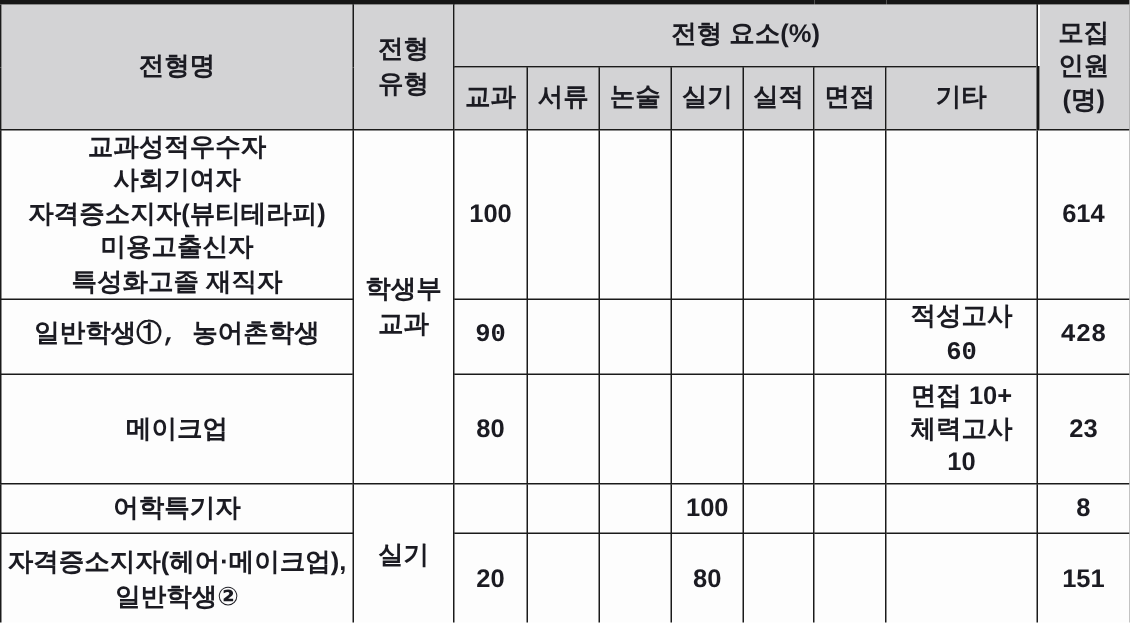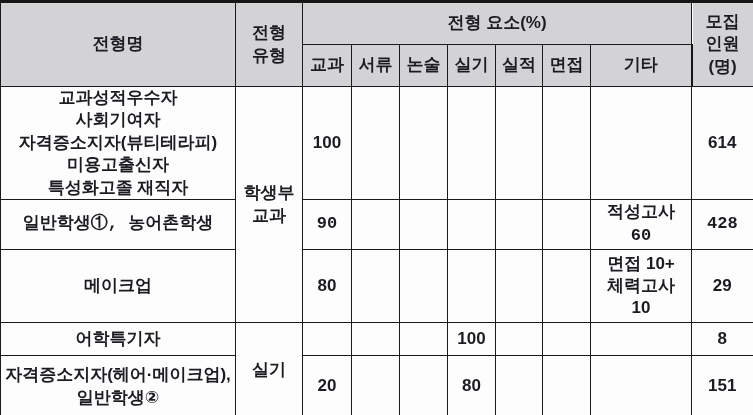--- a/index.html
+++ b/index.html
@@ -111,21 +111,21 @@
         <td>메이크업</td>
         <td>80</td>
         <td></td>
         <td></td>
         <td></td>
         <td></td>
         <td></td>
         <td>면접 10+
 체력고사
 10</td>
-        <td>29</td>
+        <td>23</td>
       </tr>
       <tr class="r4">
         <td>어학특기자</td>
         <td rowspan="2">실기</td>
         <td></td>
         <td></td>
         <td></td>
         <td>100</td>
         <td></td>
         <td></td>

